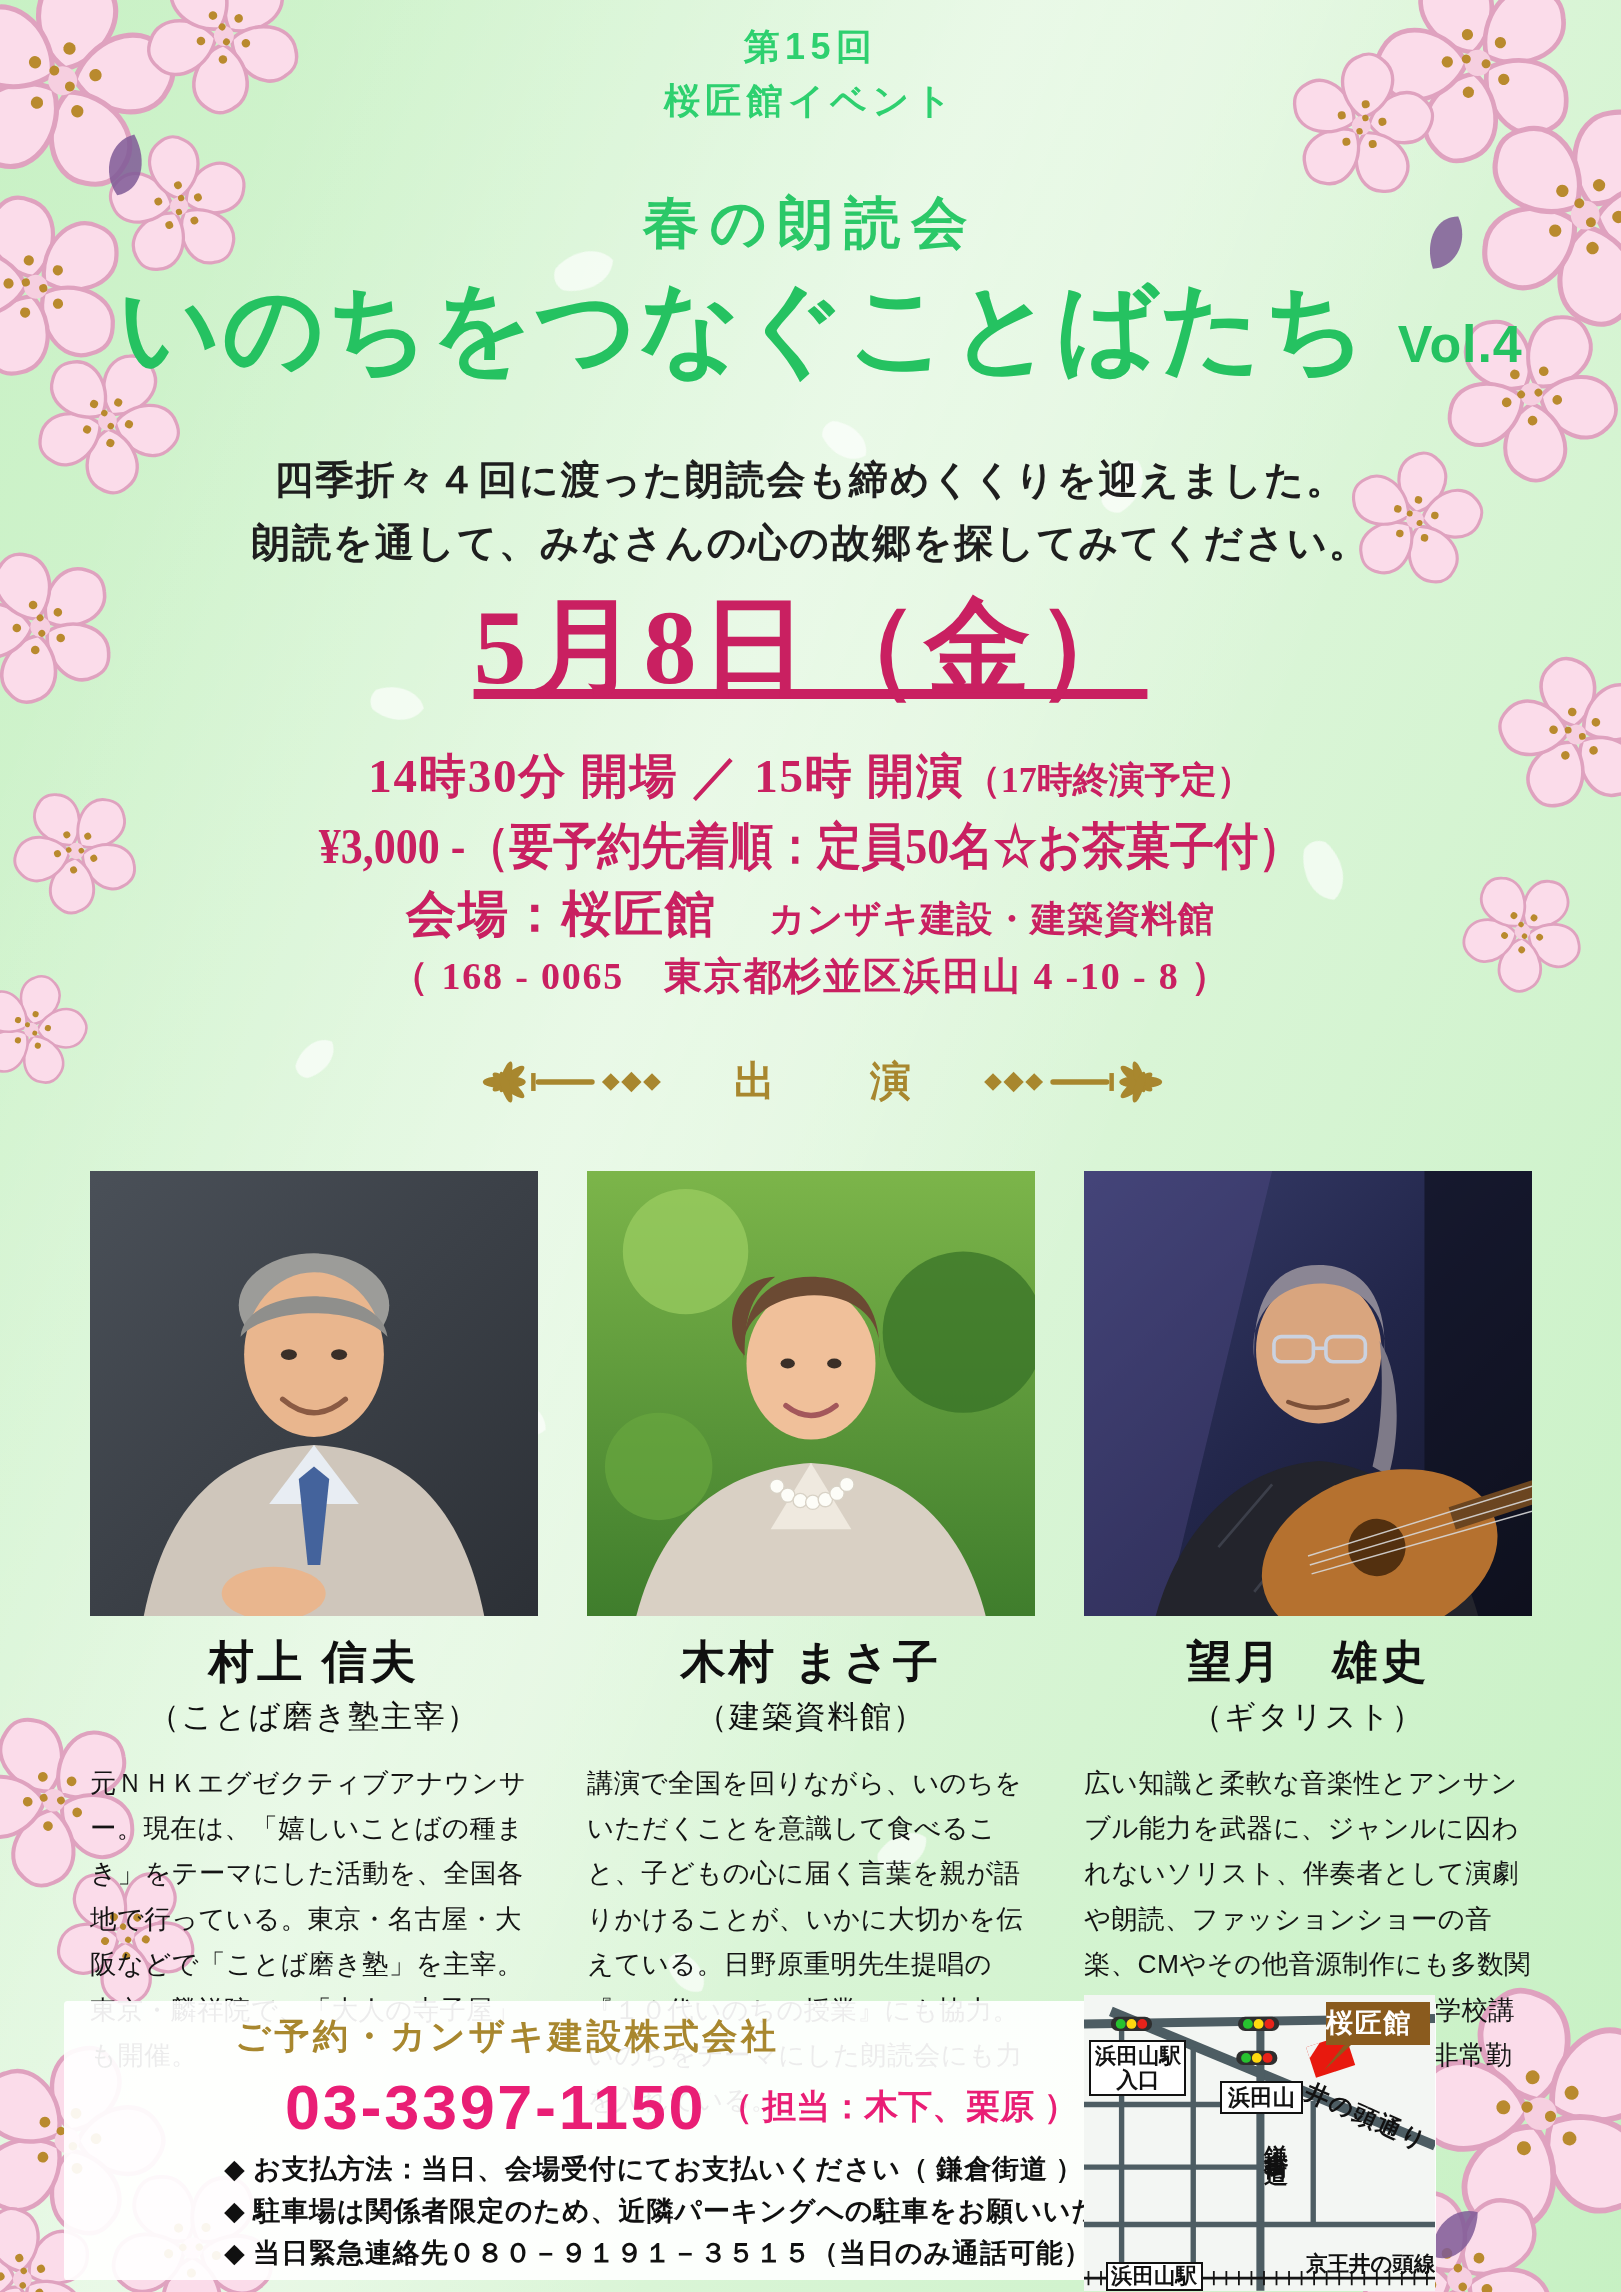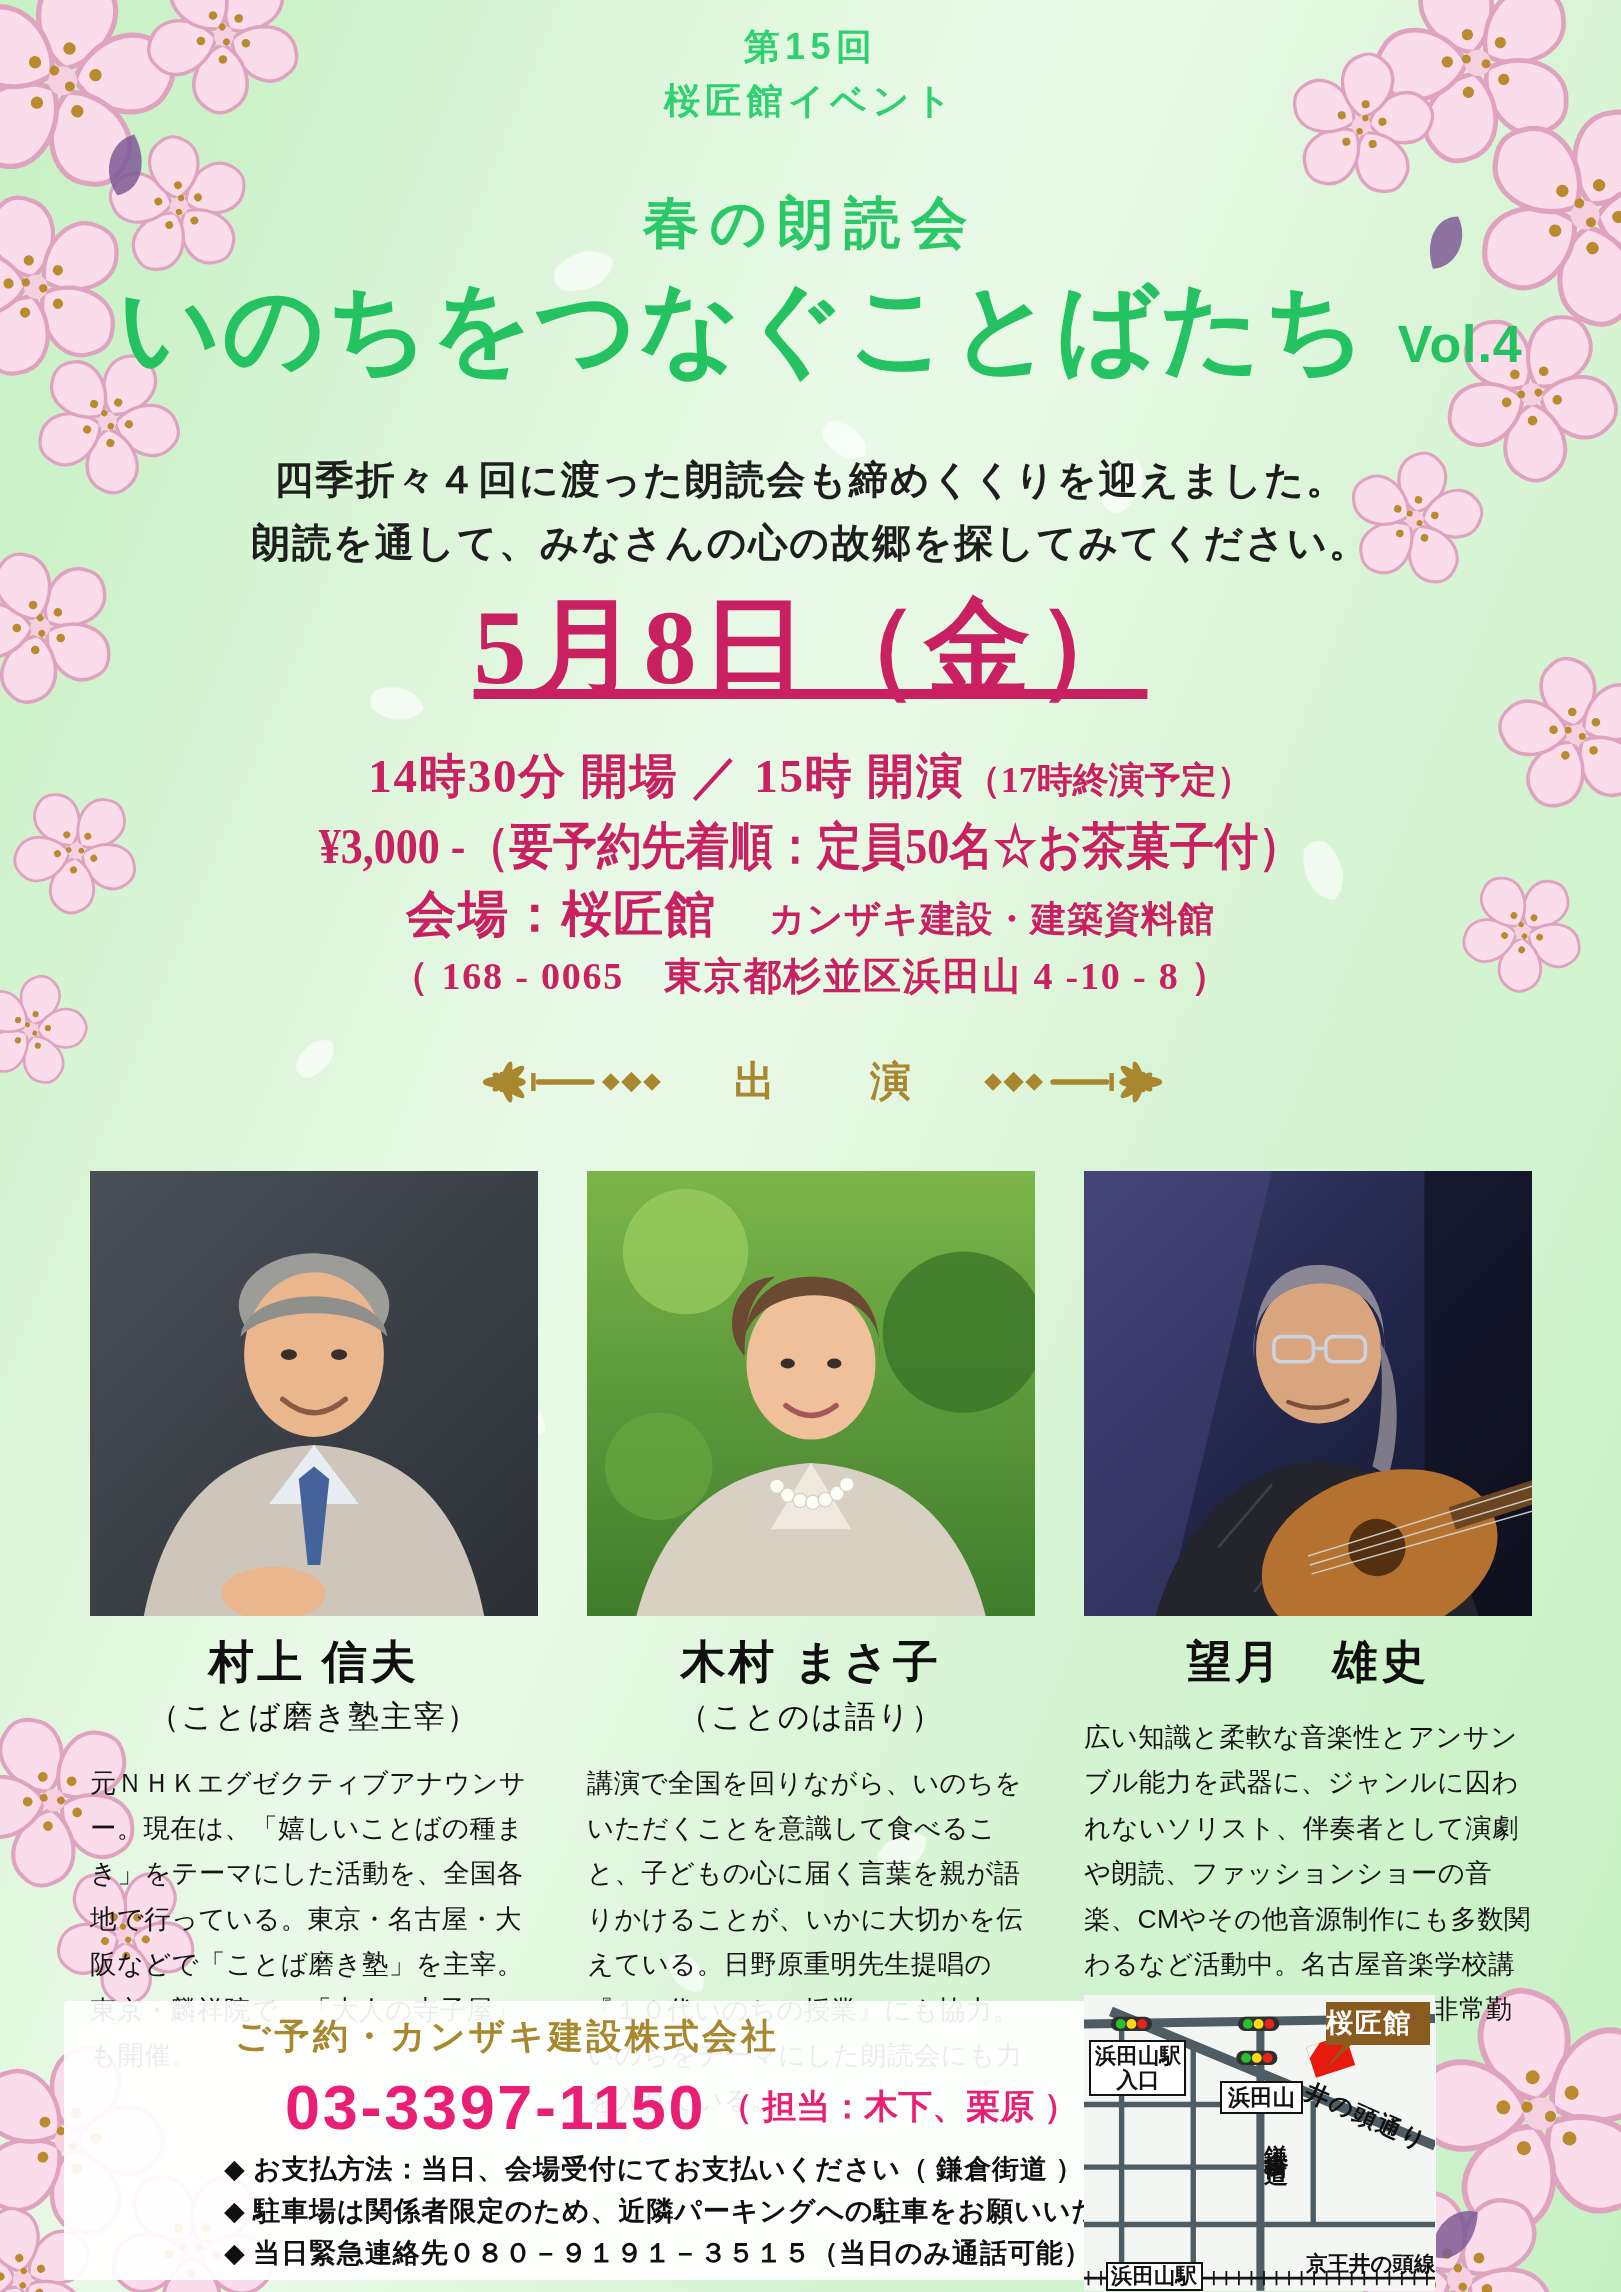--- a/index.html
+++ b/index.html
@@ -256,21 +256,21 @@
               <circle cx="224" cy="362" r="8"></circle>
               <circle cx="238" cy="368" r="8"></circle>
             <circle cx="252" cy="370" r="8"></circle>
               <circle cx="266" cy="367" r="8"></circle>
               <circle cx="279" cy="360" r="8"></circle>
             <circle cx="290" cy="350" r="8"></circle>
           </g>
         </svg>
       </div>
       <div class="p-name">木村 まさ子</div>
-      <div class="p-role">（ことのは語り）</div>
+      <div class="p-role">（建築資料館）</div>
       <div class="p-bio">講演で全国を回りながら、いのちをいただくことを意識して食べること、子どもの心に届く言葉を親が語りかけることが、いかに大切かを伝えている。日野原重明先生提唱の『１０代いのちの授業』にも協力。いのちをテーマにした朗読会にも力を入れている。</div>
     </div>
 
     <div class="performer">
       <div class="photo">
         <svg viewBox="0 0 500 497" preserveAspectRatio="none">
           <defs>
               <linearGradient id="g3" x1="0" y1="0" x2="1" y2="1">
             <stop offset="0" stop-color="#3a3f6e"></stop>
                 <stop offset=".5" stop-color="#22264a"></stop>
@@ -299,20 +299,21 @@
             <rect x="420" y="402" width="120" height="26" fill="#6b4520"></rect>
           </g>
           <g stroke="#d8d8d8" stroke-width="1.6" opacity=".9">
             <line x1="250" y1="430" x2="500" y2="352"></line>
             <line x1="252" y1="440" x2="500" y2="366"></line>
             <line x1="254" y1="450" x2="500" y2="380"></line>
           </g>
         </svg>
       </div>
       <div class="p-name">望月　雄史</div>
+      <div class="p-role">（ギタリスト）</div>
       <div class="p-bio">広い知識と柔軟な音楽性とアンサンブル能力を武器に、ジャンルに囚われないソリスト、伴奏者として演劇や朗読、ファッションショーの音楽、CMやその他音源制作にも多数関わるなど活動中。名古屋音楽学校講師、同朋学園高等学校音楽科非常勤講師。</div>
     </div>
   </div>
 
   <div class="footer-band"></div>
 
   <div class="reserve">ご予約・カンザキ建設株式会社</div>
 
   <div class="phone-row">
     <span class="phone">03-3397-1150</span>

